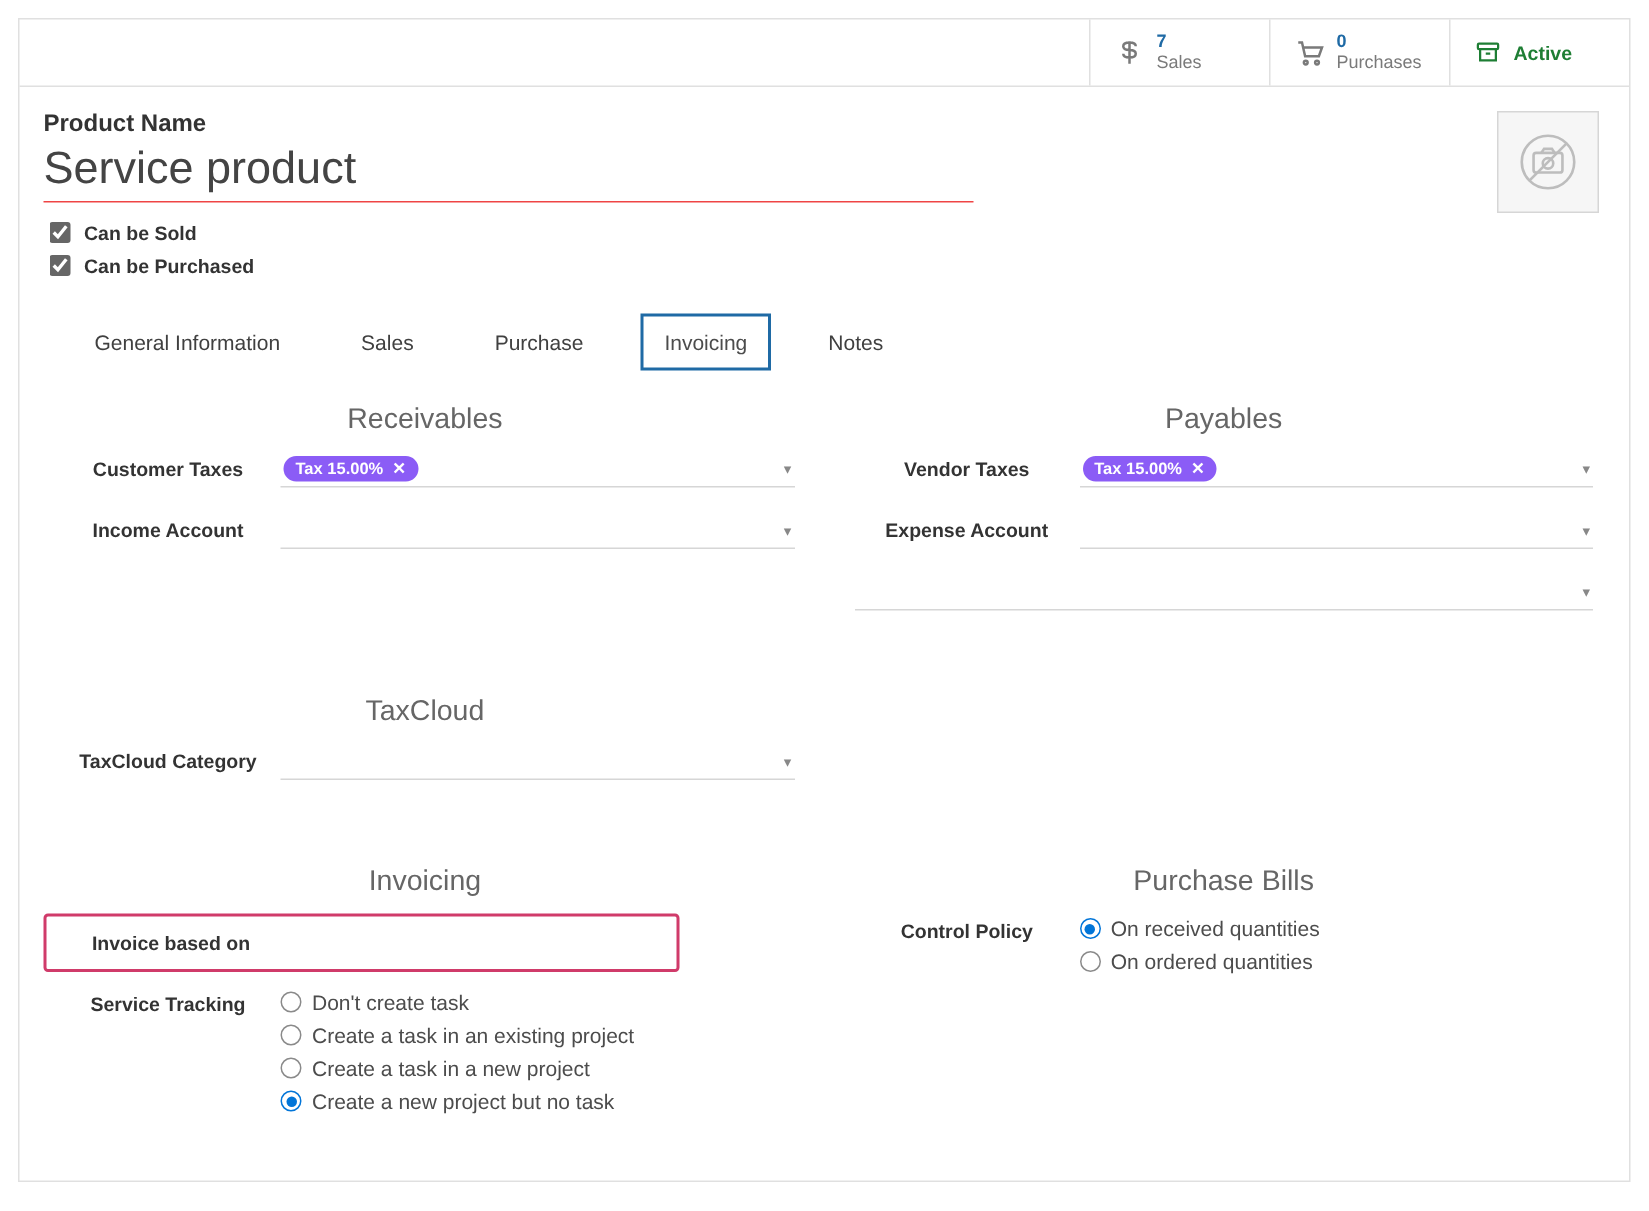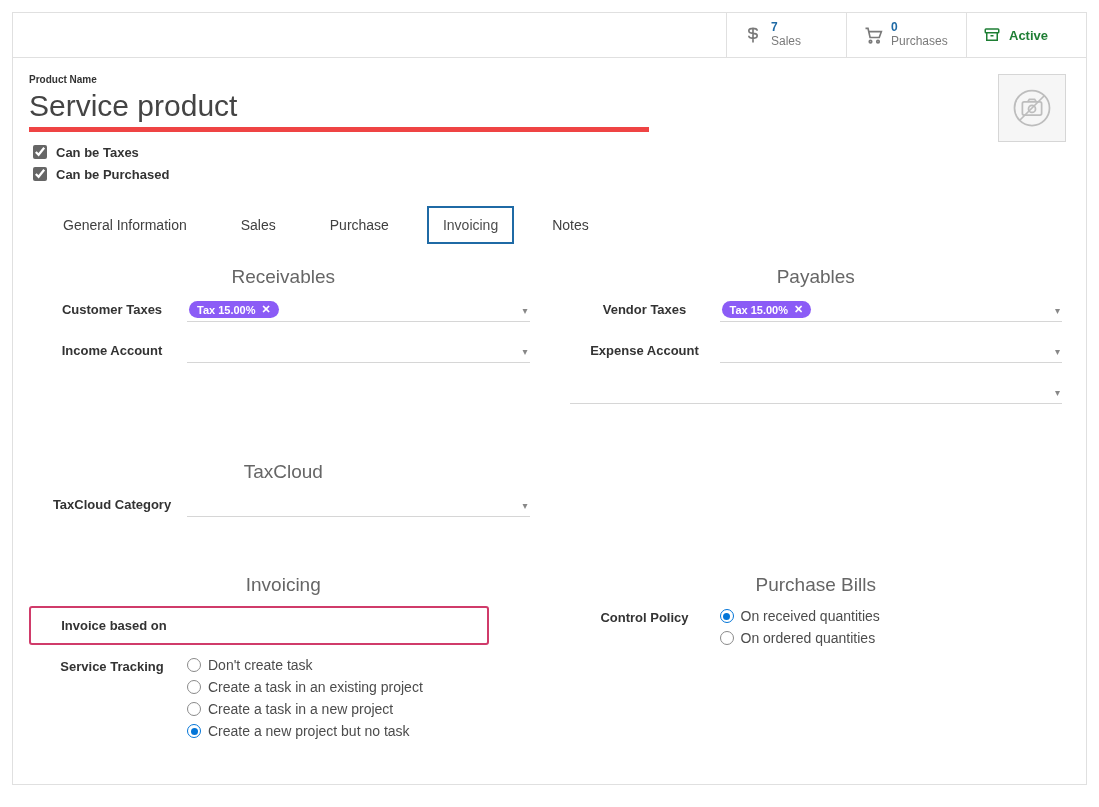--- a/index.html
+++ b/index.html
@@ -34,27 +34,27 @@
     cursor: pointer;
   }
   .stat svg { flex-shrink: 0; }
   .stat-text { display: flex; flex-direction: column; line-height: 1.15; }
   .stat-text .num { color: #1f6aa5; font-weight: 700; font-size: 12px; }
   .stat-text .lbl { color: #7a7a7a; font-size: 12px; }
   .stat.active .lbl-active { color: #1e7e34; font-weight: 600; font-size: 13px; }
   .body { padding: 16px 16px 28px 16px; }
   .title-row { display: flex; justify-content: space-between; align-items: flex-start; }
   .title-col { flex: 1; max-width: 640px; }
-  .field-label-top { font-weight: 700; color: #333; font-size: 10px; margin-bottom: 4px; }
+  .field-label-top { font-weight: 700; color: #333; font-size: 16px; margin-bottom: 4px; }
   .product-name {
     font-size: 30px;
     font-weight: 400;
     color: #444;
     border: none;
-    border-bottom: 5px solid #ef4444;
+    border-bottom: 1px solid #ef4444;
     width: 620px;
     padding: 0 0 4px 0;
     outline: none;
     background: transparent;
   }
   .image-box {
     width: 68px; height: 68px;
     border: 1px solid #d6d6d6;
     display: flex; align-items: center; justify-content: center;
     background: #f6f6f6;
@@ -109,21 +109,21 @@
   .radio {
     width: 14px; height: 14px; border-radius: 50%;
     border: 1.5px solid #8a8a8a; display: inline-block; position: relative; flex-shrink:0;
     background:#fff;
   }
   .radio.checked { border-color: #0275d8; }
   .radio.checked::after {
     content:""; position:absolute; inset: 2.5px; background:#0275d8; border-radius:50%;
   }
 
-  .highlight-box { border: 2px solid #d03b6a; border-radius: 3px; padding: 6px 8px 10px 8px; margin-left:-8px; width: 460px; }
+  .highlight-box { border: 2px solid #d03b6a; border-radius: 3px; padding: 6px 8px 10px 8px; margin-left:-8px; width: 424px; }
 
   .spacer-lg { height: 40px; }
 </style>
 </head>
 <body>
 
 <div class="sheet">
 
   <div class="statbar">
     <div class="stat">
@@ -156,21 +156,21 @@
   </div>
 
   <div class="body">
     <div class="title-row">
       <div class="title-col">
         <div class="field-label-top">Product Name</div>
         <input class="product-name" value="Service product" style="">
         <div class="checks">
           <label>
             <input type="checkbox" checked="" style="">
-            <span>Can be Taxes</span>
+            <span>Can be Sold</span>
           </label>
           <label>
             <input type="checkbox" checked="" style="">
             <span>Can be Purchased</span>
           </label>
         </div>
       </div>
       <div class="image-box">
         <svg width="42" height="42" viewBox="0 0 48 48" fill="none" stroke="#bdbdbd" stroke-width="2">
           <circle cx="24" cy="24" r="20"></circle>

